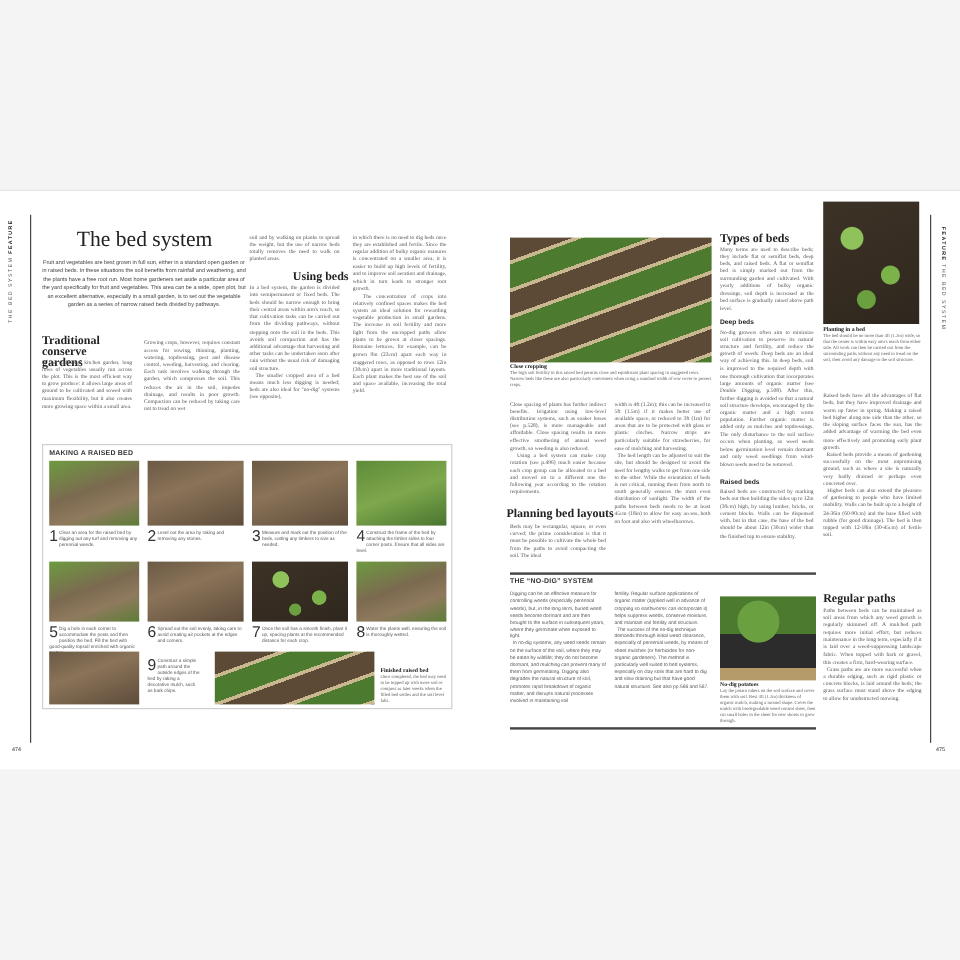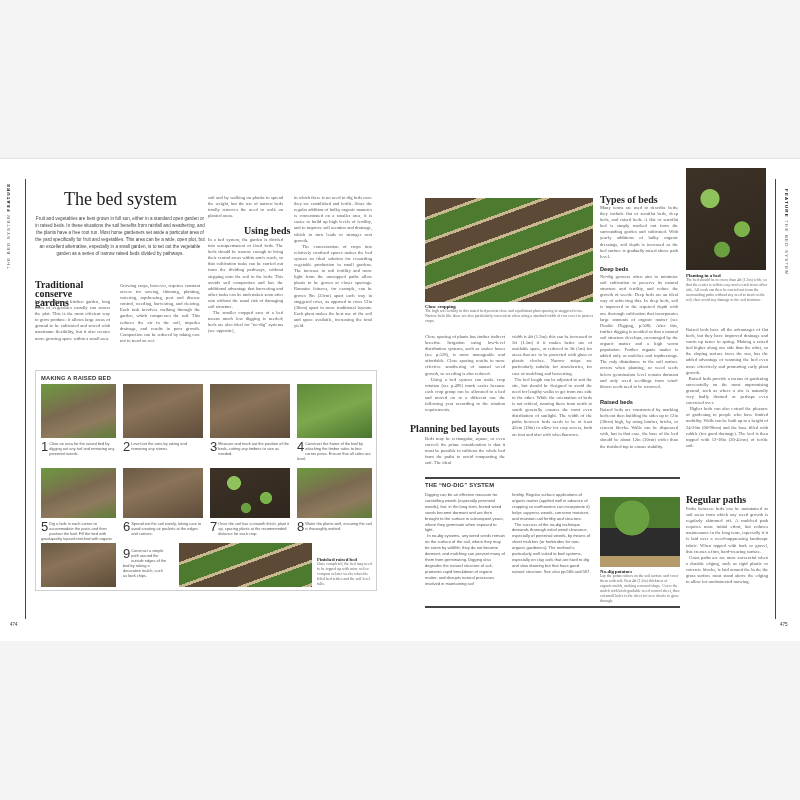--- a/index.html
+++ b/index.html
@@ -89,21 +89,21 @@
 
   <div class="photo beds" style="left:425px;top:39px;width:168px;height:104px;"></div>
   <div class="abs" style="left:425px;top:145px;width:168px;">
     <div class="caption-title">Close cropping</div>
     <div class="caption">The high soil fertility in this raised bed permits close and equidistant plant spacing in staggered rows. Narrow beds like these are also particularly convenient when using a standard width of row cover to protect crops.</div>
   </div>
 
   <div class="abs body-text" style="left:425px;top:175px;width:80px;">
     <span>Close spacing of plants has further indirect benefits. Irrigation using low-level distribution systems, such as soaker hoses (see p.528), is more manageable and affordable. Close spacing results in more effective smothering of annual weed growth, so weeding is also reduced.</span><br>&nbsp;&nbsp;<span>Using a bed system can make crop rotation (see p.496) much easier because each crop group can be allocated to a bed and moved on to a different one the following year according to the rotation requirements.</span>
   </div>
-  <div class="abs h2" style="left:410px;top:265px;">Planning bed layouts</div>
+  <div class="abs h2" style="left:422px;top:265px;">Planning bed layouts</div>
   <div class="abs body-text" style="left:425px;top:277px;width:80px;">Beds may be rectangular, square, or even curved; the prime consideration is that it must be possible to cultivate the whole bed from the paths to avoid compacting the soil. The ideal</div>
 
   <div class="abs body-text" style="left:512px;top:175px;width:80px;">
     <span>width is 4ft (1.2m); this can be increased to 5ft (1.5m) if it makes better use of available space, or reduced to 3ft (1m) for areas that are to be protected with glass or plastic cloches. Narrow strips are particularly suitable for strawberries, for ease of mulching and harvesting.</span><br>&nbsp;&nbsp;<span>The bed length can be adjusted to suit the site, but should be designed to avoid the need for lengthy walks to get from one side to the other. While the orientation of beds is not critical, running them from north to south generally ensures the most even distribution of sunlight. The width of the paths between beds needs to be at least 45cm (18in) to allow for easy access, both on foot and also with wheelbarrows.</span>
   </div>
 
   <div class="abs h2" style="left:600px;top:36px;">Types of beds</div>
   <div class="abs body-text" style="left:600px;top:46px;width:78px;">Many terms are used to describe beds; they include flat or semiflat beds, deep beds, and raised beds. A flat or semiflat bed is simply marked out from the surrounding garden and cultivated. With yearly additions of bulky organic dressings, soil depth is increased as the bed surface is gradually raised above path level.</div>
   <div class="abs h3" style="left:600px;top:107px;">Deep beds</div>
   <div class="abs body-text" style="left:600px;top:115px;width:78px;">No-dig growers often aim to minimize soil cultivation to preserve its natural structure and fertility, and reduce the growth of weeds. Deep beds are an ideal way of achieving this. In deep beds, soil is improved to the required depth with one thorough cultivation that incorporates large amounts of organic matter (see Double Digging, p.508). After this, further digging is avoided so that a natural soil structure develops, encouraged by the organic matter and a high worm population. Further organic matter is added only as mulches and topdressings. The only disturbance to the soil surface occurs when planting, so weed seeds below germination level remain dormant and only weed seedlings from wind-blown seeds need to be removed.</div>

